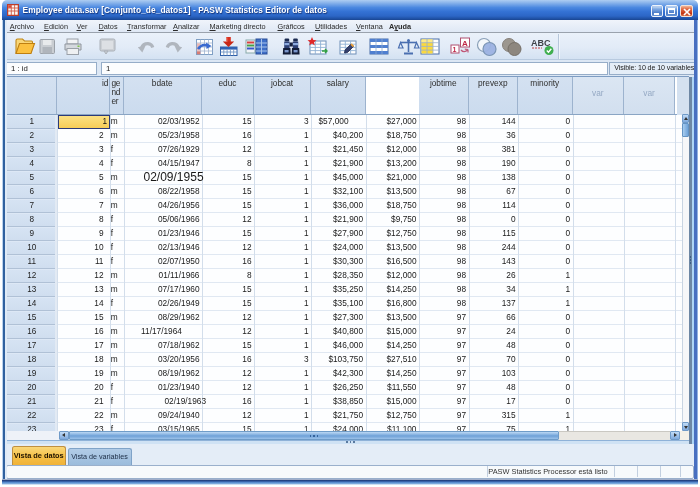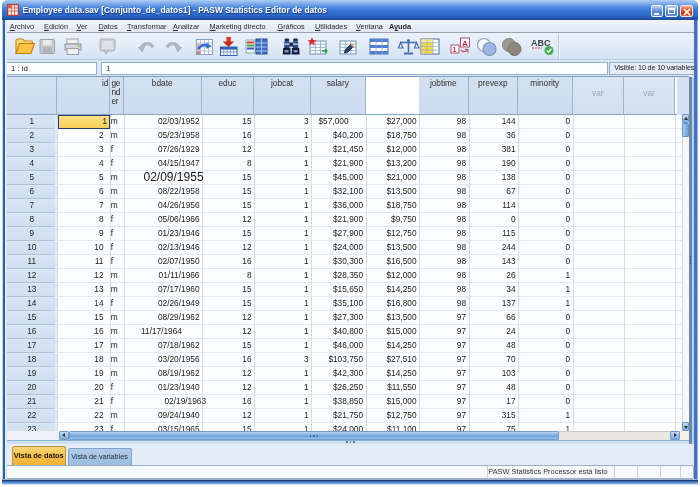--- a/index.html
+++ b/index.html
@@ -327,21 +327,21 @@
 <div class="abs" style="top:268.5px;height:14px;font-size:8.3px;color:#191919;line-height:13.8px;left:364px;width:51px;text-align:right;white-space:nowrap;">$12,000</div>
 <div class="abs" style="top:268.5px;height:14px;font-size:8.3px;color:#191919;line-height:13.8px;left:417.5px;width:47px;text-align:right;white-space:nowrap;">98</div>
 <div class="abs" style="top:268.5px;height:14px;font-size:8.3px;color:#191919;line-height:13.8px;left:467px;width:47px;text-align:right;white-space:nowrap;">26</div>
 <div class="abs" style="top:268.5px;height:14px;font-size:8.3px;color:#191919;line-height:13.8px;left:516.5px;width:52px;text-align:right;white-space:nowrap;">1</div>
 <div class="abs" style="left:5px;top:282.5px;width:50.5px;height:14px;font-size:8.2px;color:#222;text-align:center;line-height:13.5px;">13</div>
 <div class="abs" style="top:282.5px;height:14px;font-size:8.3px;color:#191919;line-height:13.8px;left:55.5px;width:46.5px;text-align:right;white-space:nowrap;">13</div>
 <div class="abs" style="top:282.5px;height:14px;font-size:8.3px;color:#191919;line-height:13.8px;left:109.2px;width:12px;text-align:left;white-space:nowrap;">m</div>
 <div class="abs" style="top:282.5px;height:14px;font-size:8.3px;color:#191919;line-height:13.8px;left:122px;width:76px;text-align:right;white-space:nowrap;">07/17/1960</div>
 <div class="abs" style="top:282.5px;height:14px;font-size:8.3px;color:#191919;line-height:13.8px;left:200.5px;width:49.5px;text-align:right;white-space:nowrap;">15</div>
 <div class="abs" style="top:282.5px;height:14px;font-size:8.3px;color:#191919;line-height:13.8px;left:252.5px;width:54.5px;text-align:right;white-space:nowrap;">1</div>
-<div class="abs" style="top:282.5px;height:14px;font-size:8.3px;color:#191919;line-height:13.8px;left:309.5px;width:52px;text-align:right;white-space:nowrap;">$15,650</div>
+<div class="abs" style="top:282.5px;height:14px;font-size:8.3px;color:#191919;line-height:13.8px;left:309.5px;width:52px;text-align:right;white-space:nowrap;">$35,250</div>
 <div class="abs" style="top:282.5px;height:14px;font-size:8.3px;color:#191919;line-height:13.8px;left:364px;width:51px;text-align:right;white-space:nowrap;">$14,250</div>
 <div class="abs" style="top:282.5px;height:14px;font-size:8.3px;color:#191919;line-height:13.8px;left:417.5px;width:47px;text-align:right;white-space:nowrap;">98</div>
 <div class="abs" style="top:282.5px;height:14px;font-size:8.3px;color:#191919;line-height:13.8px;left:467px;width:47px;text-align:right;white-space:nowrap;">34</div>
 <div class="abs" style="top:282.5px;height:14px;font-size:8.3px;color:#191919;line-height:13.8px;left:516.5px;width:52px;text-align:right;white-space:nowrap;">1</div>
 <div class="abs" style="left:5px;top:296.5px;width:50.5px;height:14px;font-size:8.2px;color:#222;text-align:center;line-height:13.5px;">14</div>
 <div class="abs" style="top:296.5px;height:14px;font-size:8.3px;color:#191919;line-height:13.8px;left:55.5px;width:46.5px;text-align:right;white-space:nowrap;">14</div>
 <div class="abs" style="top:296.5px;height:14px;font-size:8.3px;color:#191919;line-height:13.8px;left:109.2px;width:12px;text-align:left;white-space:nowrap;">f</div>
 <div class="abs" style="top:296.5px;height:14px;font-size:8.3px;color:#191919;line-height:13.8px;left:122px;width:76px;text-align:right;white-space:nowrap;">02/26/1949</div>
 <div class="abs" style="top:296.5px;height:14px;font-size:8.3px;color:#191919;line-height:13.8px;left:200.5px;width:49.5px;text-align:right;white-space:nowrap;">15</div>
 <div class="abs" style="top:296.5px;height:14px;font-size:8.3px;color:#191919;line-height:13.8px;left:252.5px;width:54.5px;text-align:right;white-space:nowrap;">1</div>

